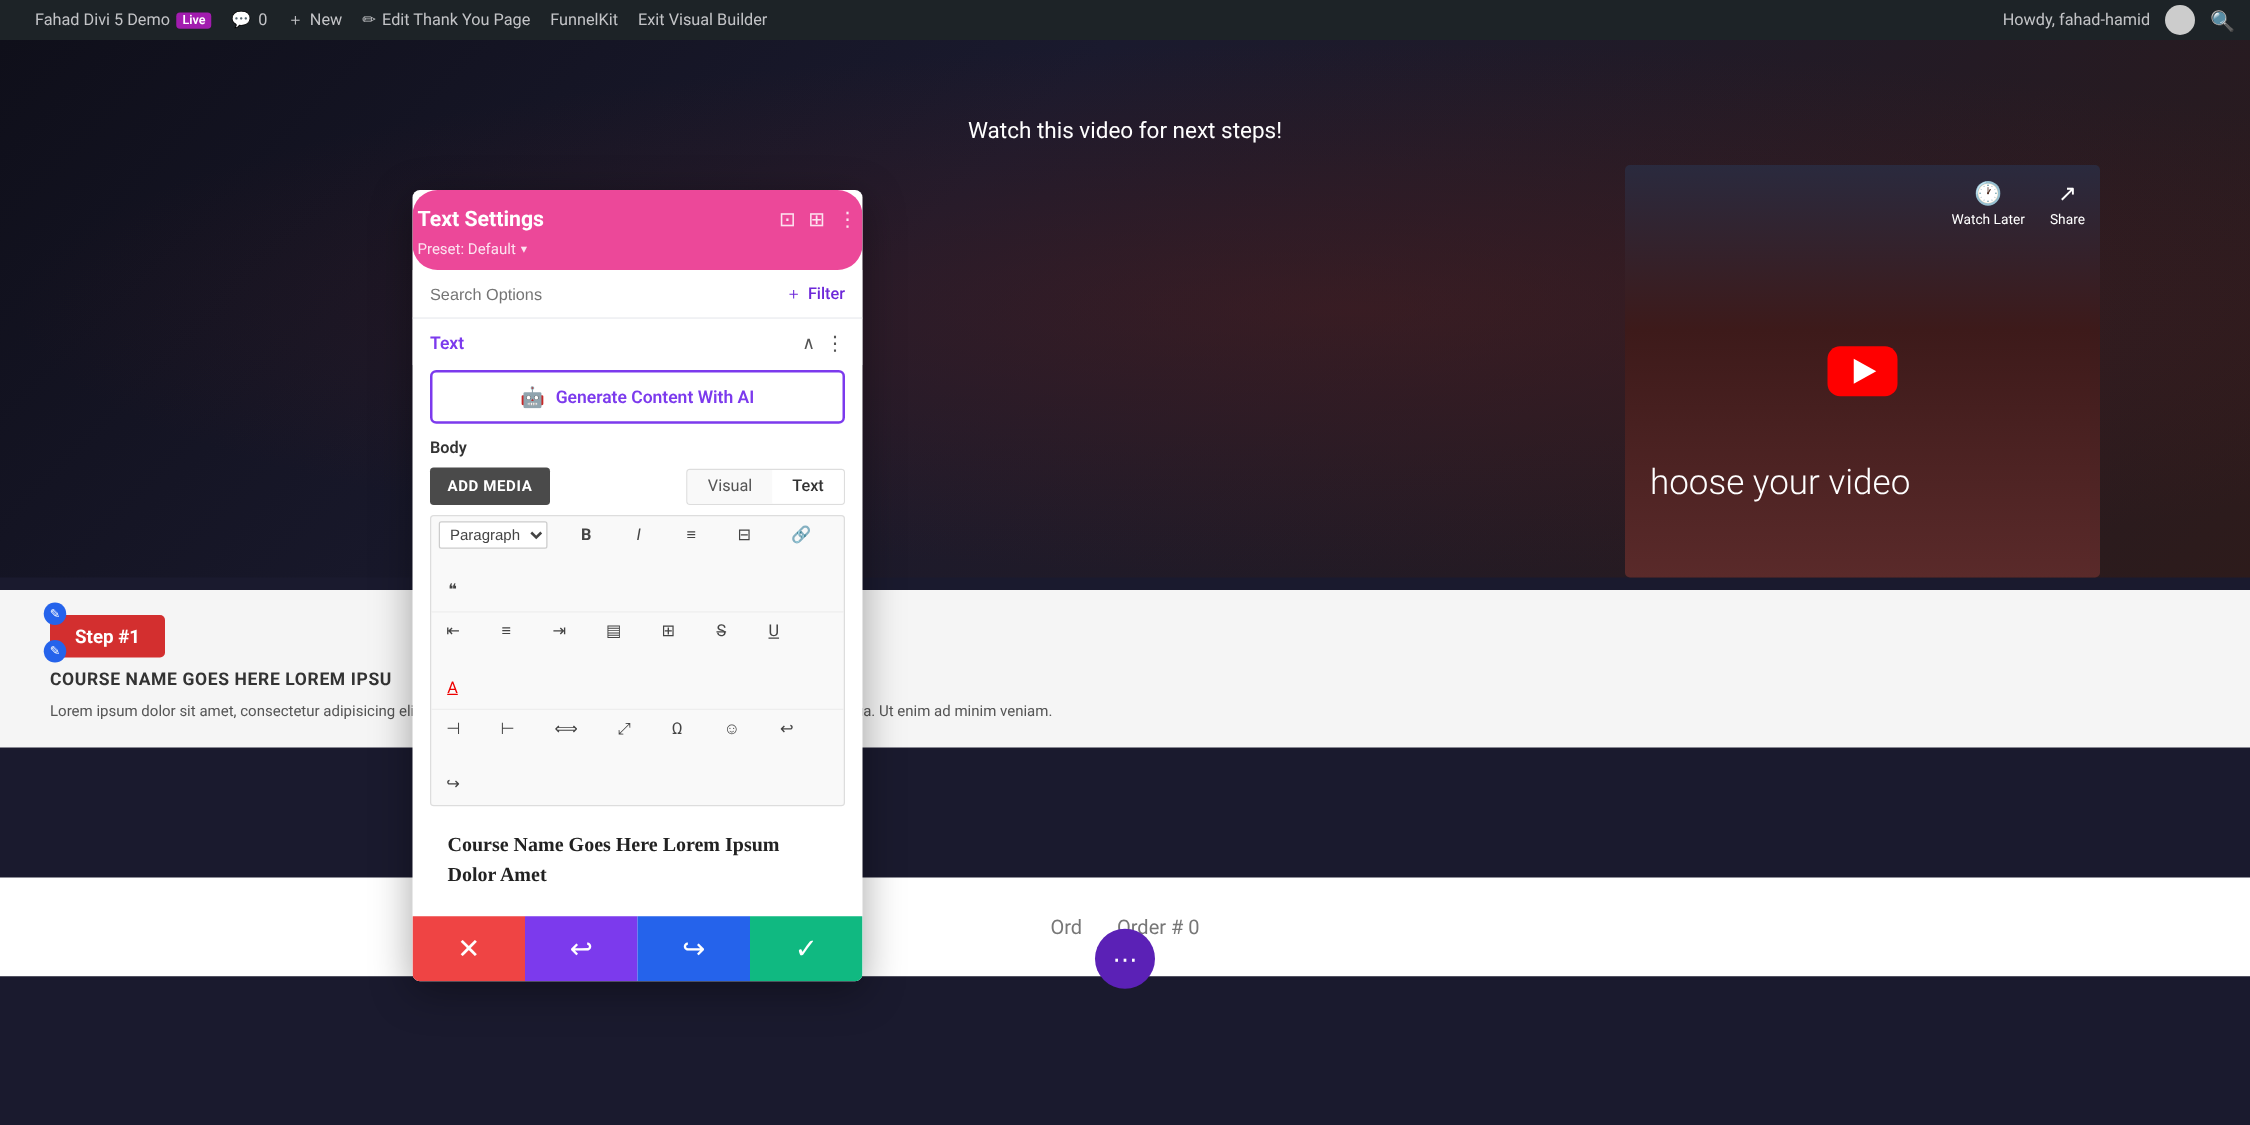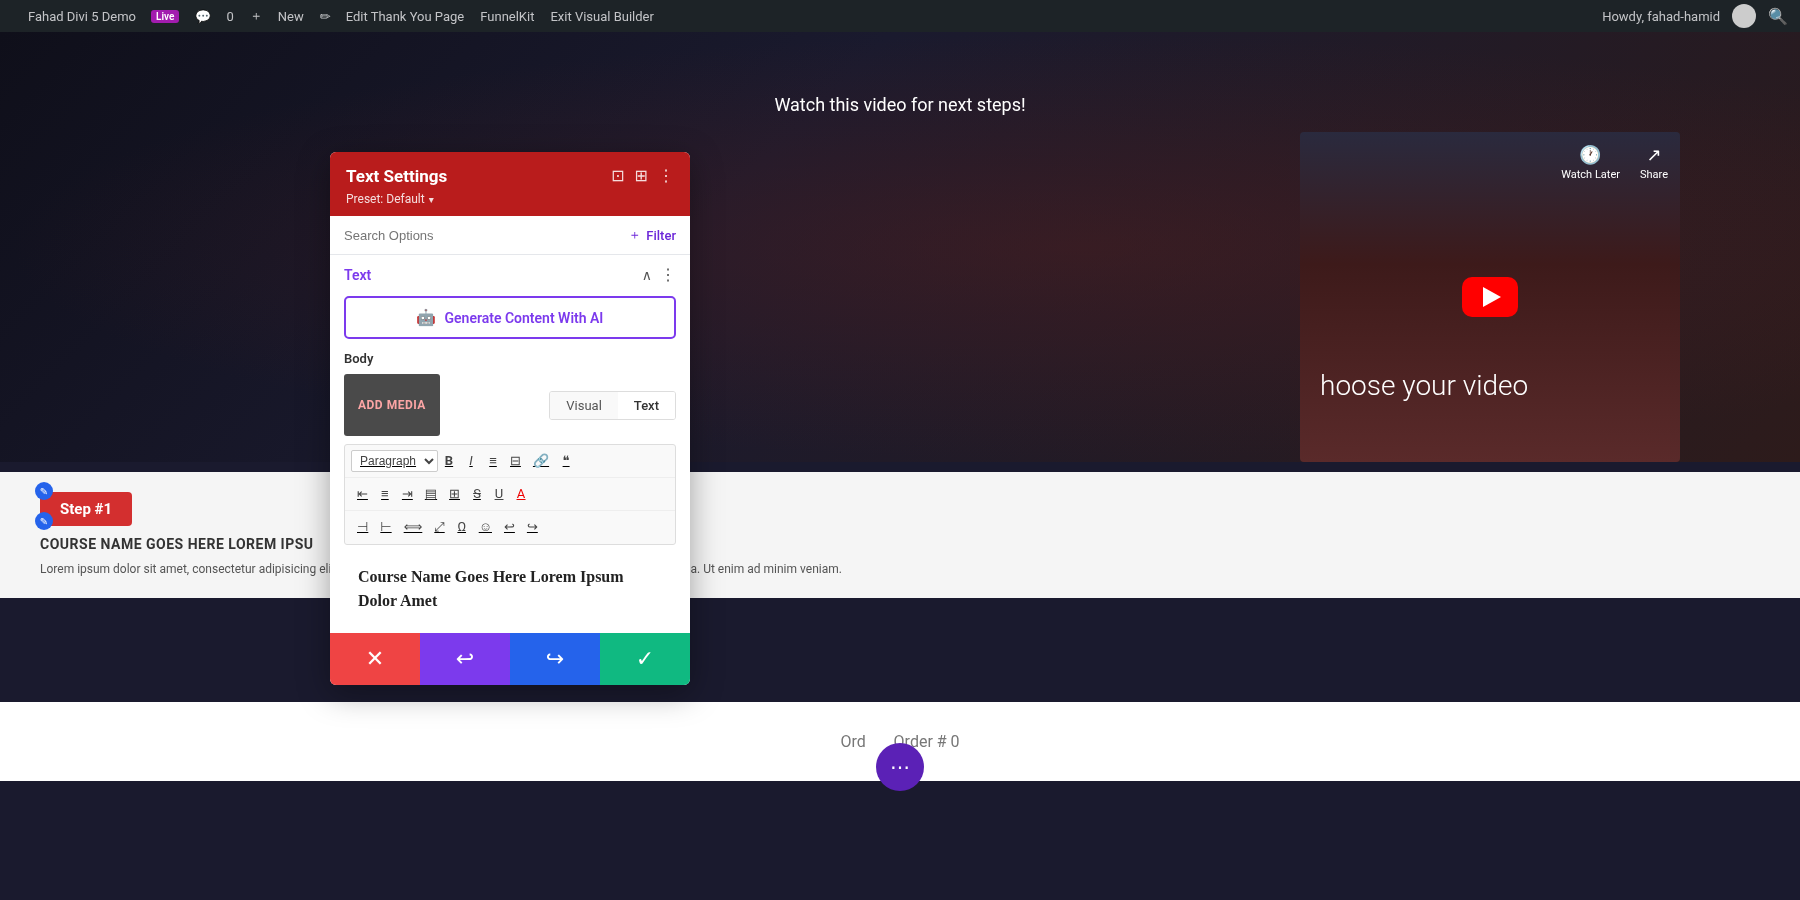--- a/index.html
+++ b/index.html
@@ -17,21 +17,21 @@
       left: 0;
       right: 0;
       z-index: 9999;
       gap: 16px;
     }
     .adminbar-item {
       color: #c3c4c7;
       font-size: 13px;
       display: flex;
       align-items: center;
-      gap: 15px;
+      gap: 5px;
       cursor: pointer;
       white-space: nowrap;
       text-align: center;
     }
     .live-badge {
       background: #a21caf;
       color: #fff;
       font-size: 10px;
       padding: 1px 5px;
       border-radius: 3px;
@@ -242,23 +242,24 @@
       width: 360px;
       background: #fff;
       border-radius: 6px;
       box-shadow: 0 8px 32px rgba(0,0,0,0.35);
       z-index: 500;
       overflow: hidden;
     }
 
     
     .panel-header {
-      background: #b91c1c;
-      padding: 14px 16px 10px;
-      color: #fff;
+      background: #ec4899;
+      padding: 14px 4px 10px;
+      color: #fff;
+      border-radius: 20px;
     }
     .panel-title-row {
       display: flex;
       align-items: center;
       justify-content: space-between;
       margin-bottom: 6px;
     }
     .panel-title {
       font-size: 17px;
       font-weight: 700;
@@ -397,24 +398,24 @@
 
     
     .media-row {
       display: flex;
       align-items: center;
       justify-content: space-between;
       margin-bottom: 8px;
     }
     .add-media-btn {
       background: #4a4a4a;
-      color: #fca5a5;
+      color: #ffffff;
       font-size: 12px;
       font-weight: 700;
-      padding: 24px 14px;
+      padding: 8px 14px;
       border-radius: 3px;
       cursor: pointer;
       letter-spacing: 0.5px;
     }
     .visual-text-tabs {
       display: flex;
       border: 1px solid #ddd;
       border-radius: 3px;
       overflow: hidden;
     }
@@ -433,26 +434,25 @@
 
     
     .editor-toolbar {
       border: 1px solid #ddd;
       border-radius: 3px;
       background: #f9f9f9;
       margin-bottom: 8px;
     }
     .toolbar-row {
       display: flex;
-      align-items: center;
+      align-items: flex-start;
       padding: 4px 6px;
-      gap: 0;
+      gap: 20px;
       border-bottom: 1px solid #eee;
       flex-wrap: wrap;
-      text-decoration: underline;
     }
     .toolbar-row:last-child { border-bottom: none; }
     .tb-btn {
       padding: 3px 6px;
       font-size: 13px;
       color: #444;
       cursor: pointer;
       border-radius: 2px;
       line-height: 1.4;
       min-width: 22px;

